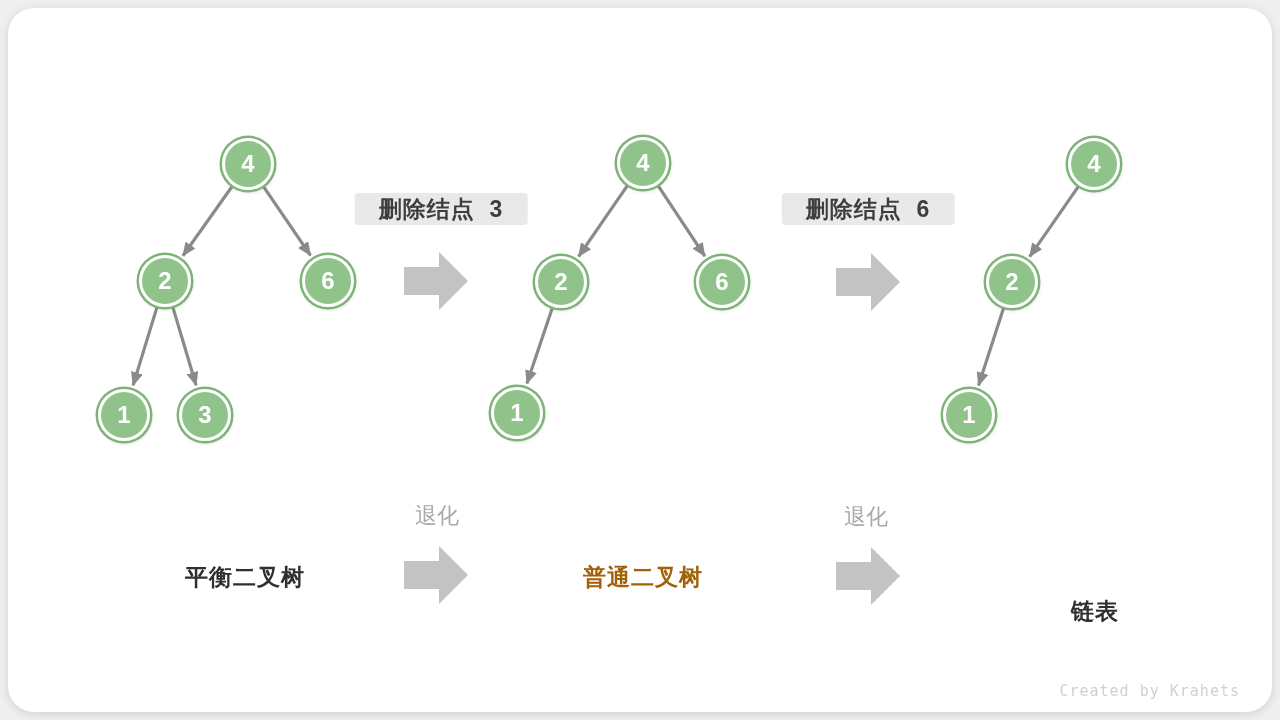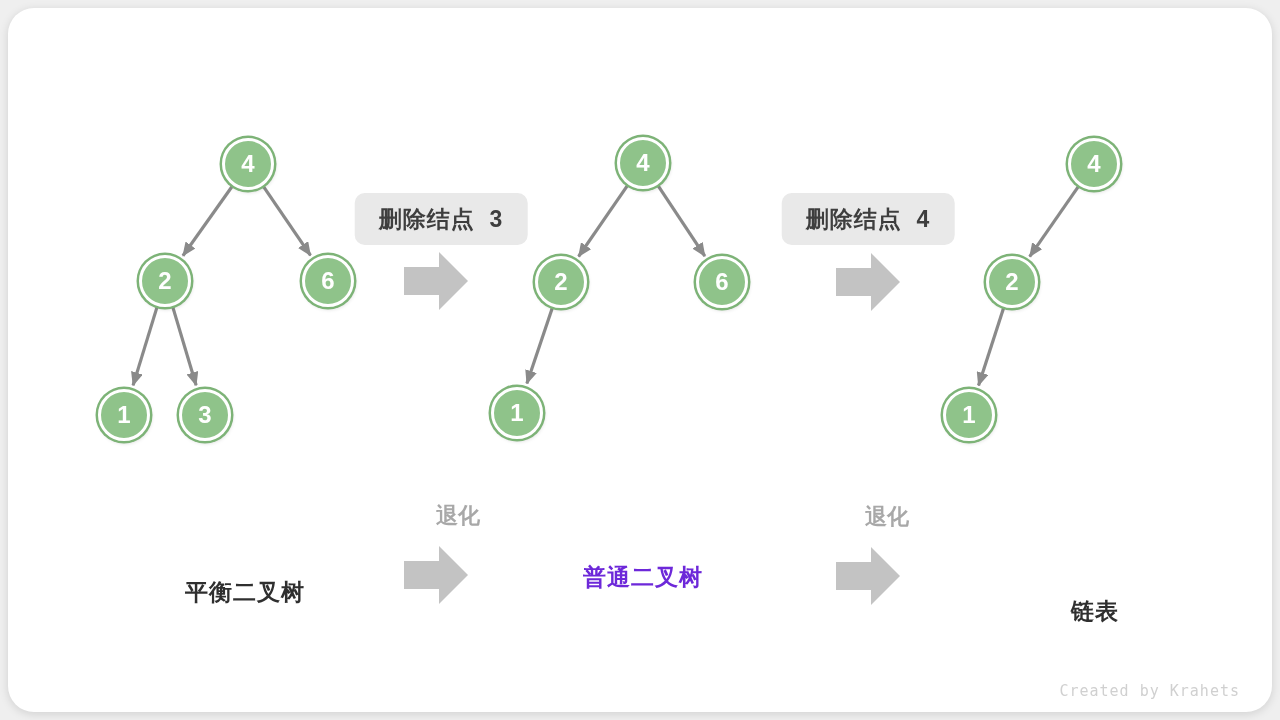--- a/index.html
+++ b/index.html
@@ -44,41 +44,40 @@
     align-items: center;
     justify-content: center;
     color: #ffffff;
     font-size: 24px;
     font-weight: bold;
     user-select: none;
   }
   .badge {
     position: absolute;
     box-sizing: border-box;
-    height: 52px;
-    border-radius: 10px;
+    height: 32px;
+    border-radius: 4px;
     display: inline-flex;
     align-items: center;
     justify-content: center;
     padding: 0 24px;
     font-size: 23px;
     font-weight: bold;
     white-space: pre;
     letter-spacing: 1px;
   }
   .block-arrow {
     position: absolute;
   }
   .flow-label {
     position: absolute;
     transform: translate(-50%, -50%);
     font-size: 22px;
-    font-weight: bold;
+    font-weight: normal;
     white-space: nowrap;
-    margin-left: 21px;
   }
   .stage-label {
     position: absolute;
     transform: translate(-50%, -50%);
     font-size: 23px;
     font-weight: bold;
     white-space: nowrap;
     letter-spacing: 1px;
   }
   #watermark {
@@ -125,38 +124,38 @@
       <div class="node" style="left: 617px; top: 137px; background: rgb(143, 195, 138); color: rgb(255, 255, 255); box-shadow: rgb(125, 179, 119) 0px 0px 0px 2.5px, rgba(0, 0, 0, 0.18) 1px 2px 4px;">4</div>
       <div class="node" style="left: 535px; top: 256px; background: rgb(143, 195, 138); color: rgb(255, 255, 255); box-shadow: rgb(125, 179, 119) 0px 0px 0px 2.5px, rgba(0, 0, 0, 0.18) 1px 2px 4px;">2</div>
       <div class="node" style="left: 696px; top: 256px; background: rgb(143, 195, 138); color: rgb(255, 255, 255); box-shadow: rgb(125, 179, 119) 0px 0px 0px 2.5px, rgba(0, 0, 0, 0.18) 1px 2px 4px;">6</div>
       <div class="node" style="left: 491px; top: 387px; background: rgb(143, 195, 138); color: rgb(255, 255, 255); box-shadow: rgb(125, 179, 119) 0px 0px 0px 2.5px, rgba(0, 0, 0, 0.18) 1px 2px 4px;">1</div>
       <div class="node" style="left: 1068px; top: 138px; background: rgb(143, 195, 138); color: rgb(255, 255, 255); box-shadow: rgb(125, 179, 119) 0px 0px 0px 2.5px, rgba(0, 0, 0, 0.18) 1px 2px 4px;">4</div>
       <div class="node" style="left: 986px; top: 256px; background: rgb(143, 195, 138); color: rgb(255, 255, 255); box-shadow: rgb(125, 179, 119) 0px 0px 0px 2.5px, rgba(0, 0, 0, 0.18) 1px 2px 4px;">2</div>
       <div class="node" style="left: 943px; top: 389px; background: rgb(143, 195, 138); color: rgb(255, 255, 255); box-shadow: rgb(125, 179, 119) 0px 0px 0px 2.5px, rgba(0, 0, 0, 0.18) 1px 2px 4px;">1</div>
     </div>
   <div id="badges-layer">
       <div class="badge" style="background: rgb(233, 233, 233); color: rgb(62, 62, 62); left: 441px; top: 193px; transform: translateX(-50%);">删除结点  3</div>
-      <div class="badge" style="background: rgb(233, 233, 233); color: rgb(62, 62, 62); left: 868px; top: 193px; transform: translateX(-50%);">删除结点  4</div>
+      <div class="badge" style="background: rgb(233, 233, 233); color: rgb(62, 62, 62); left: 868px; top: 193px; transform: translateX(-50%);">删除结点  6</div>
     </div>
   <div id="arrows-layer">
       <svg width="66" height="62" viewBox="0 0 66 62" class="block-arrow" style="left: 404px; top: 250px;">
         <polygon points="0,17 35,17 35,2 64,31 35,60 35,45 0,45" fill="#c3c3c3"></polygon>
       </svg>
       <svg width="66" height="62" viewBox="0 0 66 62" class="block-arrow" style="left: 836px; top: 251px;">
         <polygon points="0,17 35,17 35,2 64,31 35,60 35,45 0,45" fill="#c3c3c3"></polygon>
       </svg>
       <svg width="66" height="62" viewBox="0 0 66 62" class="block-arrow" style="left: 404px; top: 544px;">
         <polygon points="0,17 35,17 35,2 64,31 35,60 35,45 0,45" fill="#c3c3c3"></polygon>
       </svg>
       <svg width="66" height="62" viewBox="0 0 66 62" class="block-arrow" style="left: 836px; top: 545px;">
         <polygon points="0,17 35,17 35,2 64,31 35,60 35,45 0,45" fill="#c3c3c3"></polygon>
       </svg>
     </div>
   <div id="labels-layer">
-      <div class="stage-label" style="left: 245px; top: 577px; color: rgb(47, 47, 47); margin-top: 15px;">平衡二叉树</div>
-      <div class="stage-label" style="left: 643px; top: 577px; color: #6d28d9; font-family: Liberation Mono, monospace;">普通二叉树</div>
+      <div class="stage-label" style="left: 245px; top: 577px; color: rgb(47, 47, 47);">平衡二叉树</div>
+      <div class="stage-label" style="left: 643px; top: 577px; color: #a16207; font-family: Liberation Mono, monospace;">普通二叉树</div>
       <div class="stage-label" style="left: 1095px; top: 611px; color: rgb(47, 47, 47);">链表</div>
       <div class="flow-label" style="left: 437px; top: 516px; color: rgb(168, 168, 168);">退化</div>
       <div class="flow-label" style="left: 866px; top: 517px; color: rgb(168, 168, 168);">退化</div>
     </div>
 
   <div id="watermark" style="color: rgb(208, 208, 208);">Created by Krahets</div>
 </div>
 
 </body></html>

